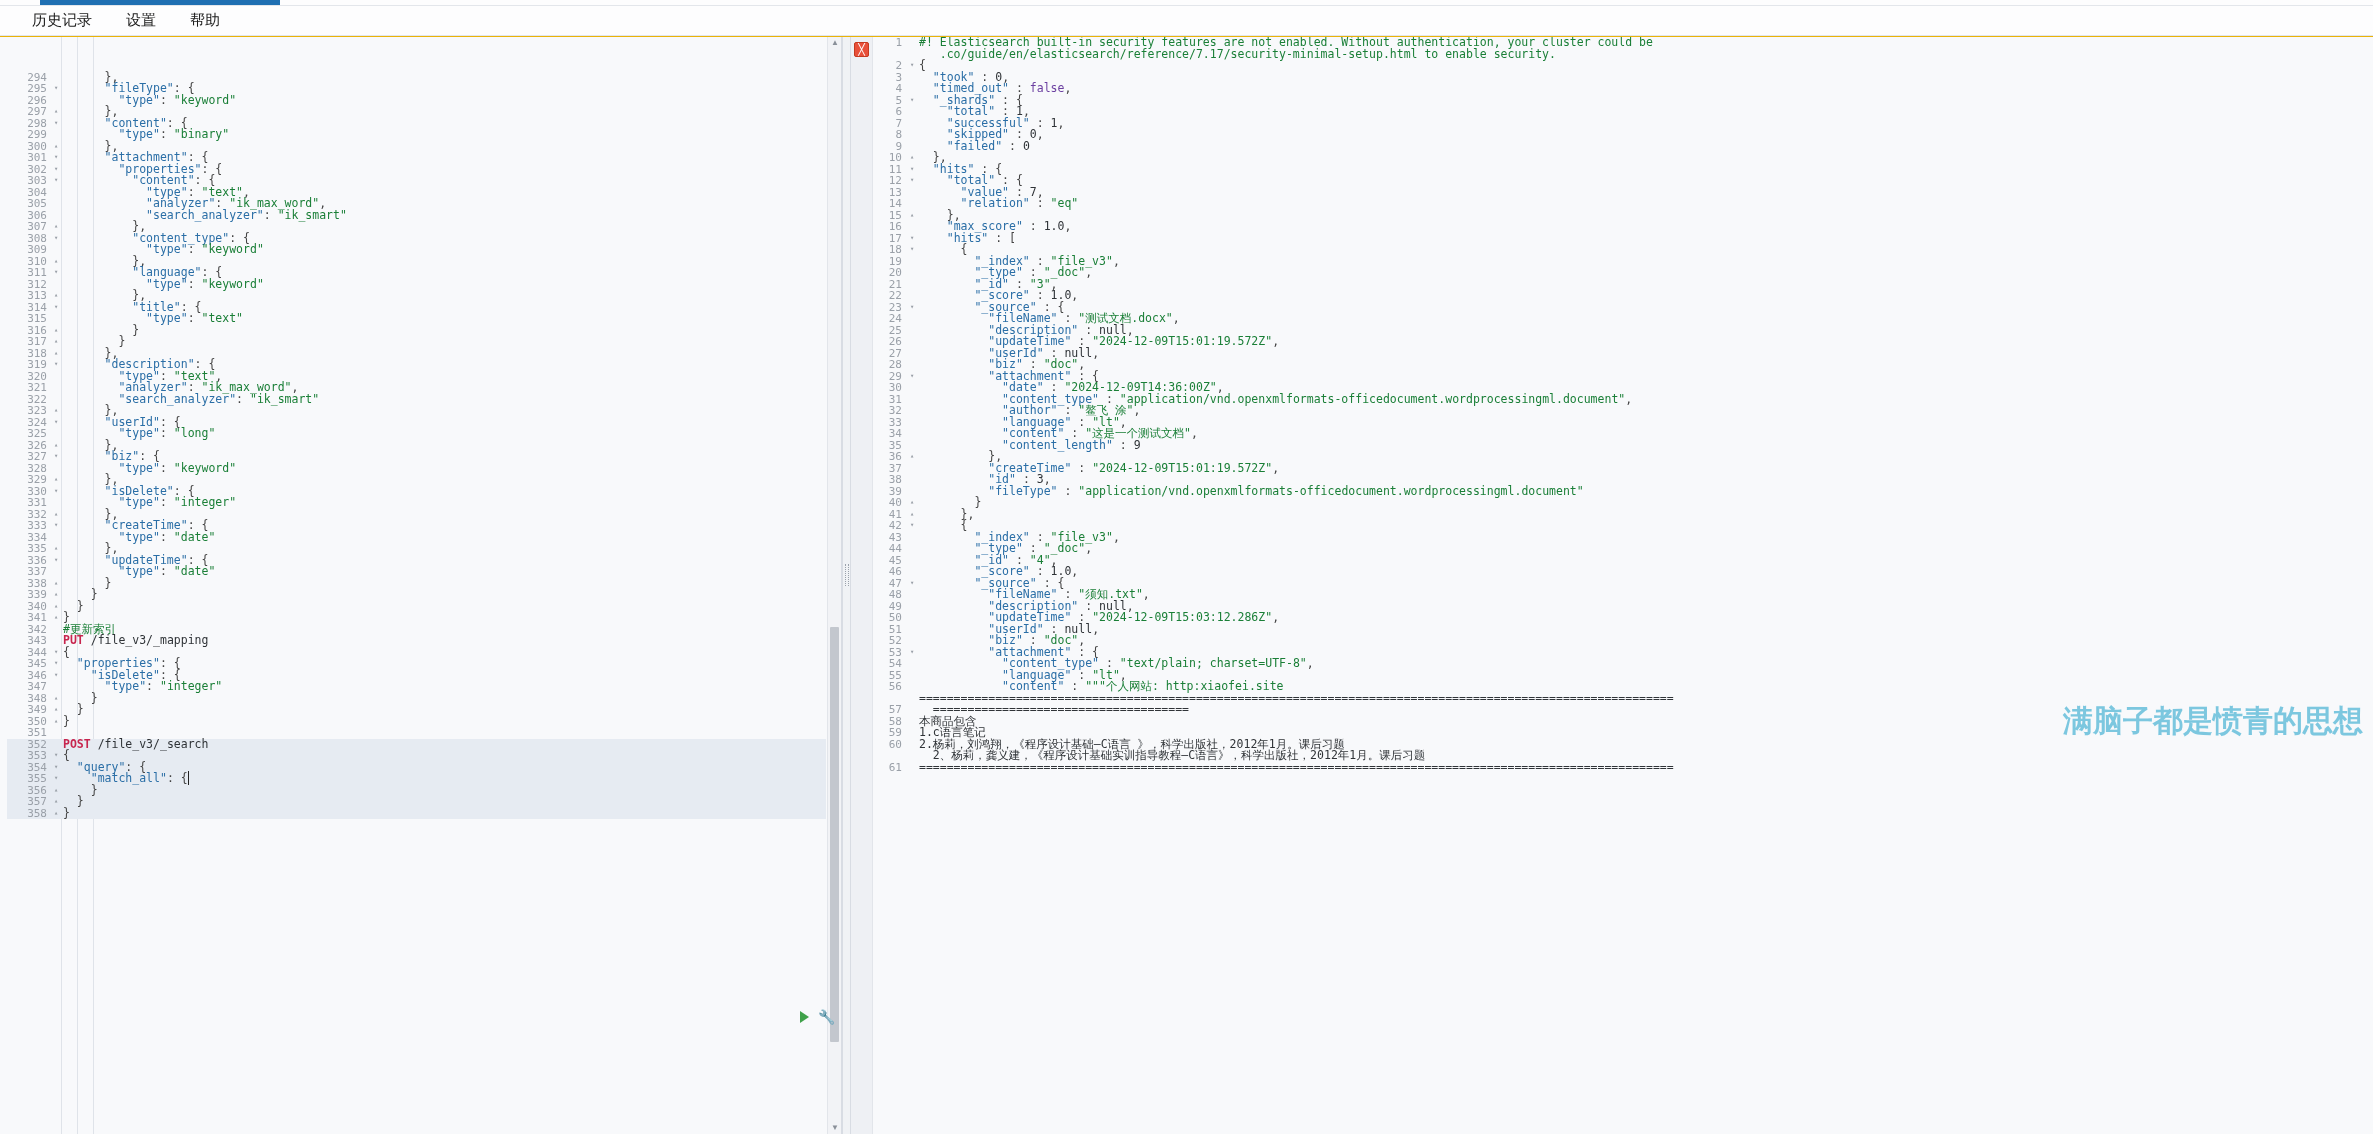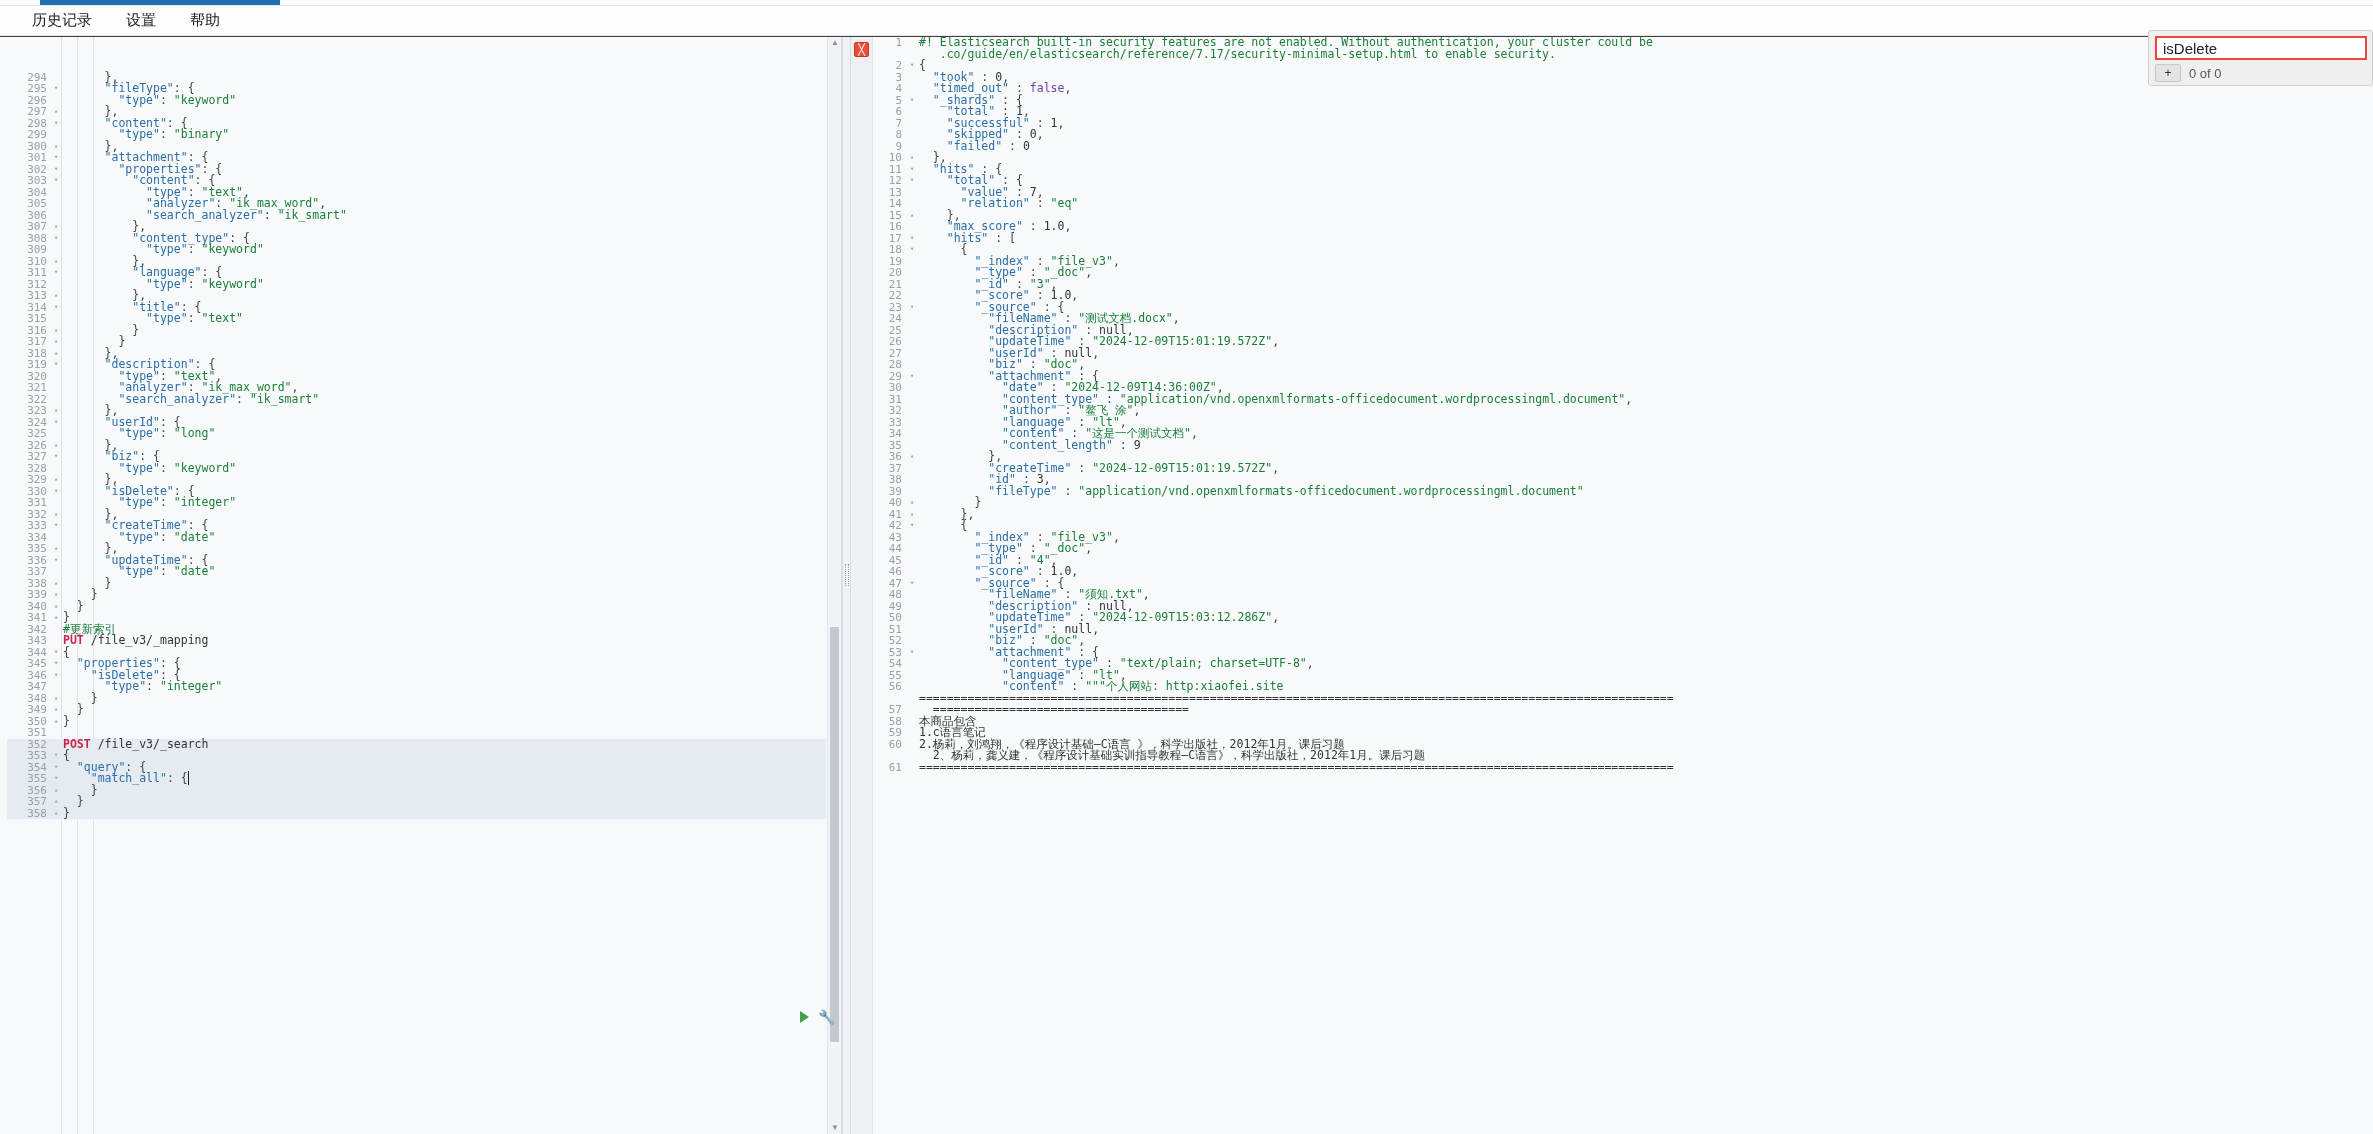--- a/index.html
+++ b/index.html
@@ -2,21 +2,21 @@
 <html><head>
 <meta charset="utf-8">
 <style>
   * { box-sizing: border-box; margin: 0; padding: 0; }
   html, body {
     width: 2373px; height: 1134px;
     background: #fff;
     font-family: "Liberation Sans", sans-serif;
     overflow: hidden;
   }
-  #app { position: relative; width: 2373px; height: 1134px; background: #404040; }
+  #app { position: relative; width: 2373px; height: 1134px; background: #eab308; }
 
   
   .top-accent { position:absolute; top:0; left:40px; width:240px; height:5px; background:#1f6fb2; }
   .top-strip  { position:absolute; top:0; left:0; width:2373px; height:6px; background:#fdfdfe; border-bottom:1px solid #e3e6eb; }
 
   .menubar {
     position:absolute; top:6px; left:0; width:2373px; height:30px;
     background:#fdfdfe; display:flex; align-items:center; padding-left:18px;
     border-bottom:1px solid #e3e6eb;
   }
@@ -198,23 +198,17 @@
   <div class="splitter">
     <div class="grip"></div>
   </div>
 
   <div class="pane-right">
     <div class="r-statuscol">
       <div class="err-badge">╳</div>
     </div>
     <div class="r-rows code" id="right-rows"><div class="row"><div class="r-gutter">1</div><div class="r-fold"></div><div class="r-text"><span class="cmt">#! Elasticsearch built-in security features are not enabled. Without authentication, your cluster could be</span></div></div><div class="row"><div class="r-gutter"></div><div class="r-fold"></div><div class="r-text"><span class="cmt">   .co/guide/en/elasticsearch/reference/7.17/security-minimal-setup.html to enable security.</span></div></div><div class="row"><div class="r-gutter">2</div><div class="r-fold">▾</div><div class="r-text"><span class="pun">{</span></div></div><div class="row"><div class="r-gutter">3</div><div class="r-fold"></div><div class="r-text">  <span class="pun"></span><span class="k">"took"</span><span class="pun"> : </span><span class="num">0</span><span class="pun">,</span></div></div><div class="row"><div class="r-gutter">4</div><div class="r-fold"></div><div class="r-text">  <span class="pun"></span><span class="k">"timed_out"</span><span class="pun"> : </span><span class="bool">false</span><span class="pun">,</span></div></div><div class="row"><div class="r-gutter">5</div><div class="r-fold">▾</div><div class="r-text">  <span class="pun"></span><span class="k">"_shards"</span><span class="pun"> : {</span></div></div><div class="row"><div class="r-gutter">6</div><div class="r-fold"></div><div class="r-text">    <span class="pun"></span><span class="k">"total"</span><span class="pun"> : </span><span class="num">1</span><span class="pun">,</span></div></div><div class="row"><div class="r-gutter">7</div><div class="r-fold"></div><div class="r-text">    <span class="pun"></span><span class="k">"successful"</span><span class="pun"> : </span><span class="num">1</span><span class="pun">,</span></div></div><div class="row"><div class="r-gutter">8</div><div class="r-fold"></div><div class="r-text">    <span class="pun"></span><span class="k">"skipped"</span><span class="pun"> : </span><span class="num">0</span><span class="pun">,</span></div></div><div class="row"><div class="r-gutter">9</div><div class="r-fold"></div><div class="r-text">    <span class="pun"></span><span class="k">"failed"</span><span class="pun"> : </span><span class="num">0</span><span class="pun"></span></div></div><div class="row"><div class="r-gutter">10</div><div class="r-fold">▴</div><div class="r-text">  <span class="pun">},</span></div></div><div class="row"><div class="r-gutter">11</div><div class="r-fold">▾</div><div class="r-text">  <span class="pun"></span><span class="k">"hits"</span><span class="pun"> : {</span></div></div><div class="row"><div class="r-gutter">12</div><div class="r-fold">▾</div><div class="r-text">    <span class="pun"></span><span class="k">"total"</span><span class="pun"> : {</span></div></div><div class="row"><div class="r-gutter">13</div><div class="r-fold"></div><div class="r-text">      <span class="pun"></span><span class="k">"value"</span><span class="pun"> : </span><span class="num">7</span><span class="pun">,</span></div></div><div class="row"><div class="r-gutter">14</div><div class="r-fold"></div><div class="r-text">      <span class="pun"></span><span class="k">"relation"</span><span class="pun"> : </span><span class="s">"eq"</span><span class="pun"></span></div></div><div class="row"><div class="r-gutter">15</div><div class="r-fold">▴</div><div class="r-text">    <span class="pun">},</span></div></div><div class="row"><div class="r-gutter">16</div><div class="r-fold"></div><div class="r-text">    <span class="pun"></span><span class="k">"max_score"</span><span class="pun"> : </span><span class="num">1.0</span><span class="pun">,</span></div></div><div class="row"><div class="r-gutter">17</div><div class="r-fold">▾</div><div class="r-text">    <span class="pun"></span><span class="k">"hits"</span><span class="pun"> : [</span></div></div><div class="row"><div class="r-gutter">18</div><div class="r-fold">▾</div><div class="r-text">      <span class="pun">{</span></div></div><div class="row"><div class="r-gutter">19</div><div class="r-fold"></div><div class="r-text">        <span class="pun"></span><span class="k">"_index"</span><span class="pun"> : </span><span class="s">"file_v3"</span><span class="pun">,</span></div></div><div class="row"><div class="r-gutter">20</div><div class="r-fold"></div><div class="r-text">        <span class="pun"></span><span class="k">"_type"</span><span class="pun"> : </span><span class="s">"_doc"</span><span class="pun">,</span></div></div><div class="row"><div class="r-gutter">21</div><div class="r-fold"></div><div class="r-text">        <span class="pun"></span><span class="k">"_id"</span><span class="pun"> : </span><span class="s">"3"</span><span class="pun">,</span></div></div><div class="row"><div class="r-gutter">22</div><div class="r-fold"></div><div class="r-text">        <span class="pun"></span><span class="k">"_score"</span><span class="pun"> : </span><span class="num">1.0</span><span class="pun">,</span></div></div><div class="row"><div class="r-gutter">23</div><div class="r-fold">▾</div><div class="r-text">        <span class="pun"></span><span class="k">"_source"</span><span class="pun"> : {</span></div></div><div class="row"><div class="r-gutter">24</div><div class="r-fold"></div><div class="r-text">          <span class="pun"></span><span class="k">"fileName"</span><span class="pun"> : </span><span class="s">"测试文档.docx"</span><span class="pun">,</span></div></div><div class="row"><div class="r-gutter">25</div><div class="r-fold"></div><div class="r-text">          <span class="pun"></span><span class="k">"description"</span><span class="pun"> : </span><span class="nul">null</span><span class="pun">,</span></div></div><div class="row"><div class="r-gutter">26</div><div class="r-fold"></div><div class="r-text">          <span class="pun"></span><span class="k">"updateTime"</span><span class="pun"> : </span><span class="s">"2024-12-09T15:01:19.572Z"</span><span class="pun">,</span></div></div><div class="row"><div class="r-gutter">27</div><div class="r-fold"></div><div class="r-text">          <span class="pun"></span><span class="k">"userId"</span><span class="pun"> : </span><span class="nul">null</span><span class="pun">,</span></div></div><div class="row"><div class="r-gutter">28</div><div class="r-fold"></div><div class="r-text">          <span class="pun"></span><span class="k">"biz"</span><span class="pun"> : </span><span class="s">"doc"</span><span class="pun">,</span></div></div><div class="row"><div class="r-gutter">29</div><div class="r-fold">▾</div><div class="r-text">          <span class="pun"></span><span class="k">"attachment"</span><span class="pun"> : {</span></div></div><div class="row"><div class="r-gutter">30</div><div class="r-fold"></div><div class="r-text">            <span class="pun"></span><span class="k">"date"</span><span class="pun"> : </span><span class="s">"2024-12-09T14:36:00Z"</span><span class="pun">,</span></div></div><div class="row"><div class="r-gutter">31</div><div class="r-fold"></div><div class="r-text">            <span class="pun"></span><span class="k">"content_type"</span><span class="pun"> : </span><span class="s">"application/vnd.openxmlformats-officedocument.wordprocessingml.document"</span><span class="pun">,</span></div></div><div class="row"><div class="r-gutter">32</div><div class="r-fold"></div><div class="r-text">            <span class="pun"></span><span class="k">"author"</span><span class="pun"> : </span><span class="s">"鳌飞 涂"</span><span class="pun">,</span></div></div><div class="row"><div class="r-gutter">33</div><div class="r-fold"></div><div class="r-text">            <span class="pun"></span><span class="k">"language"</span><span class="pun"> : </span><span class="s">"lt"</span><span class="pun">,</span></div></div><div class="row"><div class="r-gutter">34</div><div class="r-fold"></div><div class="r-text">            <span class="pun"></span><span class="k">"content"</span><span class="pun"> : </span><span class="s">"这是一个测试文档"</span><span class="pun">,</span></div></div><div class="row"><div class="r-gutter">35</div><div class="r-fold"></div><div class="r-text">            <span class="pun"></span><span class="k">"content_length"</span><span class="pun"> : </span><span class="num">9</span><span class="pun"></span></div></div><div class="row"><div class="r-gutter">36</div><div class="r-fold">▴</div><div class="r-text">          <span class="pun">},</span></div></div><div class="row"><div class="r-gutter">37</div><div class="r-fold"></div><div class="r-text">          <span class="pun"></span><span class="k">"createTime"</span><span class="pun"> : </span><span class="s">"2024-12-09T15:01:19.572Z"</span><span class="pun">,</span></div></div><div class="row"><div class="r-gutter">38</div><div class="r-fold"></div><div class="r-text">          <span class="pun"></span><span class="k">"id"</span><span class="pun"> : </span><span class="num">3</span><span class="pun">,</span></div></div><div class="row"><div class="r-gutter">39</div><div class="r-fold"></div><div class="r-text">          <span class="pun"></span><span class="k">"fileType"</span><span class="pun"> : </span><span class="s">"application/vnd.openxmlformats-officedocument.wordprocessingml.document"</span><span class="pun"></span></div></div><div class="row"><div class="r-gutter">40</div><div class="r-fold">▴</div><div class="r-text">        <span class="pun">}</span></div></div><div class="row"><div class="r-gutter">41</div><div class="r-fold">▴</div><div class="r-text">      <span class="pun">},</span></div></div><div class="row"><div class="r-gutter">42</div><div class="r-fold">▾</div><div class="r-text">      <span class="pun">{</span></div></div><div class="row"><div class="r-gutter">43</div><div class="r-fold"></div><div class="r-text">        <span class="pun"></span><span class="k">"_index"</span><span class="pun"> : </span><span class="s">"file_v3"</span><span class="pun">,</span></div></div><div class="row"><div class="r-gutter">44</div><div class="r-fold"></div><div class="r-text">        <span class="pun"></span><span class="k">"_type"</span><span class="pun"> : </span><span class="s">"_doc"</span><span class="pun">,</span></div></div><div class="row"><div class="r-gutter">45</div><div class="r-fold"></div><div class="r-text">        <span class="pun"></span><span class="k">"_id"</span><span class="pun"> : </span><span class="s">"4"</span><span class="pun">,</span></div></div><div class="row"><div class="r-gutter">46</div><div class="r-fold"></div><div class="r-text">        <span class="pun"></span><span class="k">"_score"</span><span class="pun"> : </span><span class="num">1.0</span><span class="pun">,</span></div></div><div class="row"><div class="r-gutter">47</div><div class="r-fold">▾</div><div class="r-text">        <span class="pun"></span><span class="k">"_source"</span><span class="pun"> : {</span></div></div><div class="row"><div class="r-gutter">48</div><div class="r-fold"></div><div class="r-text">          <span class="pun"></span><span class="k">"fileName"</span><span class="pun"> : </span><span class="s">"须知.txt"</span><span class="pun">,</span></div></div><div class="row"><div class="r-gutter">49</div><div class="r-fold"></div><div class="r-text">          <span class="pun"></span><span class="k">"description"</span><span class="pun"> : </span><span class="nul">null</span><span class="pun">,</span></div></div><div class="row"><div class="r-gutter">50</div><div class="r-fold"></div><div class="r-text">          <span class="pun"></span><span class="k">"updateTime"</span><span class="pun"> : </span><span class="s">"2024-12-09T15:03:12.286Z"</span><span class="pun">,</span></div></div><div class="row"><div class="r-gutter">51</div><div class="r-fold"></div><div class="r-text">          <span class="pun"></span><span class="k">"userId"</span><span class="pun"> : </span><span class="nul">null</span><span class="pun">,</span></div></div><div class="row"><div class="r-gutter">52</div><div class="r-fold"></div><div class="r-text">          <span class="pun"></span><span class="k">"biz"</span><span class="pun"> : </span><span class="s">"doc"</span><span class="pun">,</span></div></div><div class="row"><div class="r-gutter">53</div><div class="r-fold">▾</div><div class="r-text">          <span class="pun"></span><span class="k">"attachment"</span><span class="pun"> : {</span></div></div><div class="row"><div class="r-gutter">54</div><div class="r-fold"></div><div class="r-text">            <span class="pun"></span><span class="k">"content_type"</span><span class="pun"> : </span><span class="s">"text/plain; charset=UTF-8"</span><span class="pun">,</span></div></div><div class="row"><div class="r-gutter">55</div><div class="r-fold"></div><div class="r-text">            <span class="pun"></span><span class="k">"language"</span><span class="pun"> : </span><span class="s">"lt"</span><span class="pun">,</span></div></div><div class="row"><div class="r-gutter">56</div><div class="r-fold"></div><div class="r-text">            <span class="pun"></span><span class="k">"content"</span><span class="pun"> : </span><span class="s">"""个人网站: http:xiaofei.site</span><span class="pun"></span></div></div><div class="row"><div class="r-gutter"></div><div class="r-fold"></div><div class="r-text"><span class="num">=============================================================================================================</span></div></div><div class="row"><div class="r-gutter">57</div><div class="r-fold"></div><div class="r-text"><span class="num">  =====================================</span></div></div><div class="row"><div class="r-gutter">58</div><div class="r-fold"></div><div class="r-text"><span class="num">本商品包含</span></div></div><div class="row"><div class="r-gutter">59</div><div class="r-fold"></div><div class="r-text"><span class="num">1.c语言笔记</span></div></div><div class="row"><div class="r-gutter">60</div><div class="r-fold"></div><div class="r-text"><span class="num">2.杨莉，刘鸿翔，《程序设计基础–C语言 》，科学出版社，2012年1月。课后习题</span></div></div><div class="row"><div class="r-gutter"></div><div class="r-fold"></div><div class="r-text"><span class="num">  2、杨莉，龚义建，《程序设计基础实训指导教程–C语言》，科学出版社，2012年1月。课后习题</span></div></div><div class="row"><div class="r-gutter">61</div><div class="r-fold"></div><div class="r-text"><span class="num">=============================================================================================================</span></div></div></div>
 
-  </div>
-
-  <div class="findbox">
-    <input class="find-input" type="text" value="isDelete" style="">
-    <div class="find-row">
-      <div class="find-plus">+</div>
-      <div class="find-count">0 of 0</div>
-    </div>
-  </div>
+    <div class="watermark wm2" style="top:664px; right:10px;">满脑子都是愤青的思想</div>
+  </div>
+
 
 </div>
 
 </body></html>

